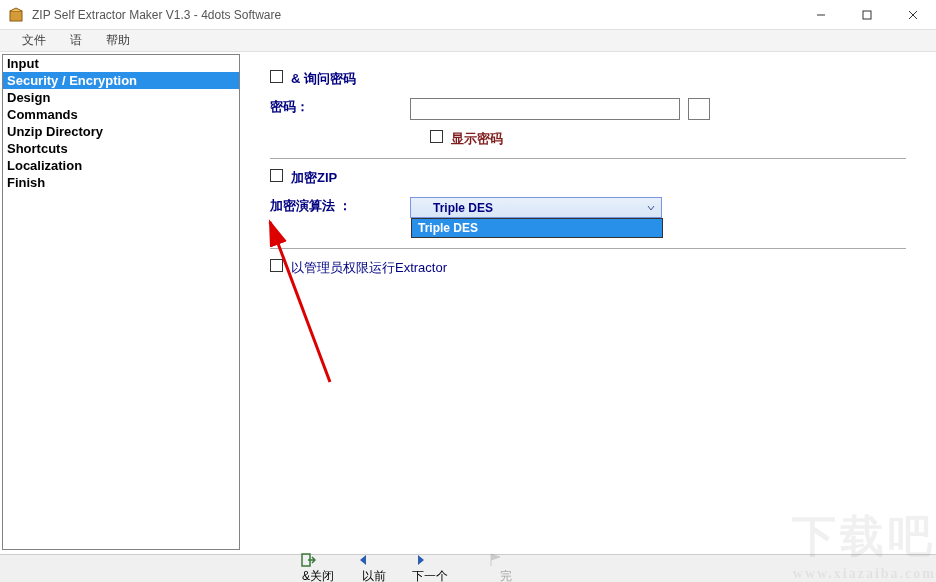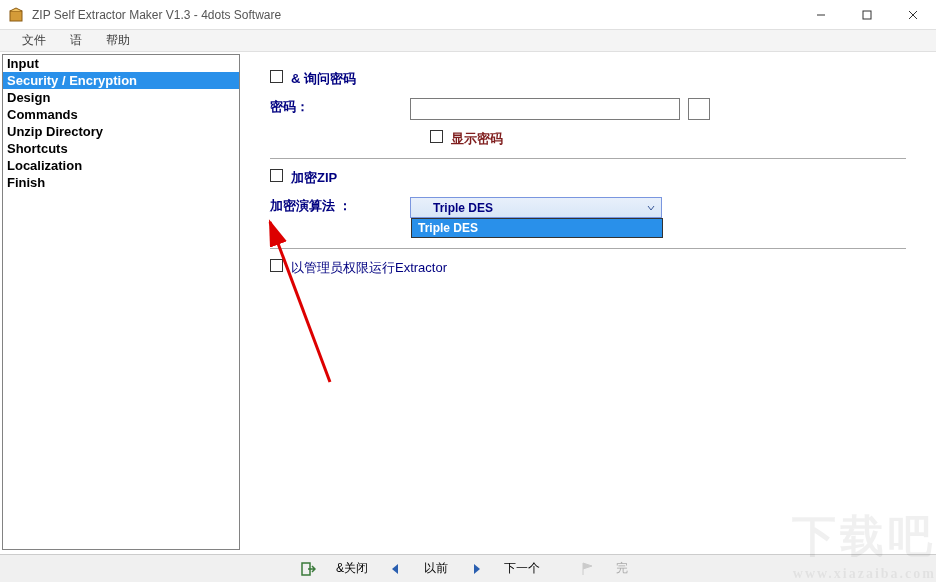--- a/index.html
+++ b/index.html
@@ -32,21 +32,21 @@
   .hr { border: 0; border-top: 1px solid #aaa; margin: 10px 0; }
   
   .combo { width: 252px; height: 21px; border: 1px solid #7a96df; background: linear-gradient(#e8f0fb,#d8e6f7); display: flex; align-items: center; padding-left: 22px; color: #000080; font-weight: bold; font-size: 12px; position: relative; }
   .combo .arr { margin-left: auto; margin-right: 6px; }
   .combo .arr svg { width: 8px; height: 8px; display:block; }
   .drop { position: absolute; left: 0; top: 20px; width: 252px; border: 1px solid #333; background: #fff; }
   .drop .opt { background: #2990ea; color: #fff; padding: 2px 6px; font-weight: bold; font-size: 12px; }
   
   
   .bottom { position: absolute; bottom: 0; left: 0; right: 0; height: 28px; background: #f0f0f0; border-top: 1px solid #ccc; display: flex; align-items: center; padding-left: 300px; }
-  .bottom .btn { display: flex; align-items: center; justify-content: center; height: 22px; margin-right: 20px; font-size: 12px; color: #000; }
+  .bottom .btn { display: flex; align-items: center; justify-content: center; height: 22px; margin-right: 20px; font-size: 12px; color: #000; flex-direction: column; }
   .bottom .btn .ic { width:16px; height:16px; margin-right: 20px; }
   .bottom .btn.dis { color: #aaa; }
   .bottom .btn.dis .ic svg { opacity: 0.35; }
   
   
   .wm { position: absolute; right: 0; bottom: 0; font-size: 44px; font-weight: 900; color: rgba(0,0,0,0.06); letter-spacing: 4px; font-family: Liberation Serif, serif; pointer-events: none; }
   .wm .s { font-size: 14px; display:block; text-align:right; letter-spacing:2px; }
   
   
   .arrow-ann { position: absolute; pointer-events: none; }

